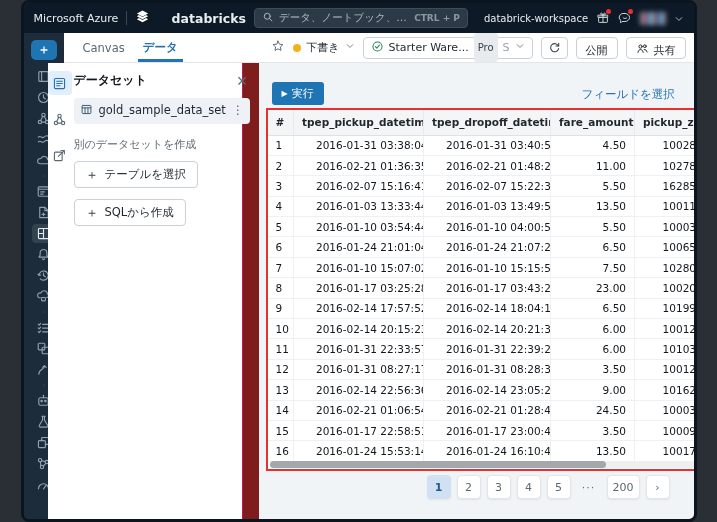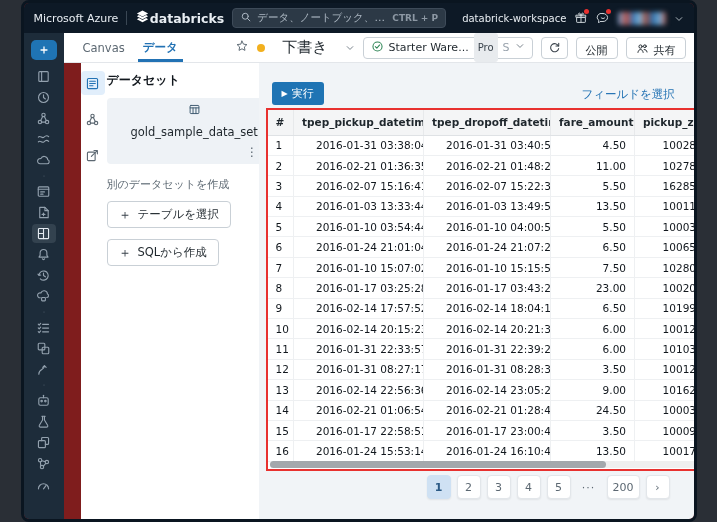--- a/index.html
+++ b/index.html
@@ -4,21 +4,21 @@
 <style>
   * { margin:0; padding:0; box-sizing:border-box; }
   html,body { background:#2a2f36; }
   body { display:flex; justify-content:center; align-items:flex-start; font-family:"DejaVu Sans","Liberation Sans",sans-serif; }
   .frame { position:relative; width:676px; height:522px; border:3px solid #0a1520; border-radius:8px; overflow:hidden; background:#7f1d1d; }
 
   
   .topbar { position:absolute; left:0; top:0; width:100%; height:30px; background:#0d1926; display:flex; align-items:center; padding:0 10px; gap:8px; color:#e8edf2; }
   .azure { font-size:11px; white-space:nowrap; }
   .tb-div { width:1px; height:14px; background:#3a4754; }
-  .brand { display:flex; align-items:center; gap:0; font-weight:bold; font-size:12.5px; white-space:nowrap; }
+  .brand { display:flex; align-items:center; gap:22px; font-weight:bold; font-size:12.5px; white-space:nowrap; }
   .searchbox { width:214px; height:20px; background:#2c3946; border:1px solid #3e4b59; border-radius:4px; display:flex; align-items:center; padding:0 7px; gap:5px; color:#aeb9c4; font-size:10.5px; }
   .searchbox .ph { flex:1; white-space:nowrap; overflow:hidden; text-overflow:ellipsis; }
   .searchbox .sc { color:#8d98a4; font-size:9px; font-weight:bold; white-space:nowrap; }
   .grow { flex:1; }
   .wsname { font-size:10px; white-space:nowrap; }
   .notif { position:relative; width:18px; height:18px; display:flex; align-items:center; justify-content:center; }
   .notif::after { content:""; position:absolute; top:0; right:-1px; width:5px; height:5px; border-radius:50%; background:#e8312f; }
   .ublur { width:118px; height:13px; border-radius:2px; filter:blur(2.5px);
     background:linear-gradient(90deg,#6f9dc9,#b8534a 18%,#3a77b3 32%,#7cb3d8 45%,#9c4f42 58%,#2f6ea8 72%,#70a8d2 86%,#b05a4e); }
 
@@ -27,38 +27,38 @@
   .newbtn { width:26px; height:20px; background:#1f74b4; border-radius:5px; display:flex; align-items:center; justify-content:center; margin-bottom:5px; }
   .sicon { width:24px; height:19px; border-radius:4px; display:flex; align-items:center; justify-content:center; }
   .sicon.active { background:#33424f; }
   .sdot { height:8px; display:flex; align-items:center; justify-content:center; }
 
   
   .menubar { position:absolute; left:40px; top:30px; right:0; height:30px; background:#fff; border-bottom:1px solid #e3e6ea; display:flex; align-items:center; padding:0 8px 0 14px; gap:8px; }
   .tab { height:100%; display:flex; align-items:center; padding:0 5px; font-size:11.5px; color:#5c6872; cursor:default; white-space:nowrap; }
   .tab.active { color:#2272b4; font-weight:bold; box-shadow:inset 0 -3px 0 #2272b4; }
   .dtitle { font-size:11.5px; color:#5c6872; white-space:nowrap; }
-  .chip { display:flex; align-items:center; gap:17px; font-size:15px; color:#1f272d; white-space:nowrap; }
+  .chip { display:flex; align-items:center; gap:5px; font-size:11px; color:#1f272d; white-space:nowrap; }
   .ydot { width:8px; height:8px; border-radius:50%; background:#f2b01e; }
   .wsel { display:flex; align-items:center; gap:5px; height:22px; border:1px solid #c9d0d6; border-radius:4px; padding:0 7px; font-size:11px; color:#1f272d; background:#fff; white-space:nowrap; }
   .pro { background:#e8ebee; border-radius:3px; padding:9px 4px; font-size:10px; color:#39424b; }
   .wsize { color:#98a2ac; }
   .iconbtn { width:27px; height:22px; border:1px solid #c9d0d6; border-radius:4px; background:#fff; display:flex; align-items:center; justify-content:center; }
   .mbtn { height:22px; border:1px solid #c9d0d6; border-radius:4px; background:#fff; display:flex; align-items:flex-end; gap:5px; padding:0 9px; font-size:11px; color:#1f272d; white-space:nowrap; }
 
   
-  .panel { position:absolute; left:57px; top:60px; bottom:0; width:195px; background:#fff; border-right:1px solid #be185d; display:flex; }
+  .panel { position:absolute; left:24px; top:60px; bottom:0; width:195px; background:#fff; border-right:1px solid #be185d; display:flex; }
   .prail { width:33px; padding-top:8px; display:flex; flex-direction:column; align-items:center; gap:12px; }
   .pricon { width:24px; height:24px; border-radius:4px; display:flex; align-items:center; justify-content:center; }
   .pricon.active { background:#e1eefb; }
   .pcontent { flex:1; padding:9px 10px 0 2px; }
   .phead { display:flex; align-items:center; justify-content:space-between; margin-bottom:9px; }
   .phead .t { font-size:12px; font-weight:bold; color:#11171d; }
   .xbtn { color:#5c6872; font-size:14px; line-height:1; padding:0 2px; }
-  .ditem { display:flex; align-items:center; gap:6px; background:#eef2f6; border-radius:4px; padding:5px 24px; font-size:11.5px; color:#1f272d;flex-direction:column; }
+  .ditem { display:flex; align-items:flex-start; gap:6px; background:#eef2f6; border-radius:4px; padding:5px 6px; font-size:11.5px; color:#1f272d; }
   .ditem .kebab { margin-left:auto; color:#5c6872; font-size:12px; }
   .hint { color:#5c6872; font-size:11px; margin:13px 0 9px; }
   .pbtn { display:flex; width:fit-content; align-items:center; gap:6px; border:1px solid #c9d0d6; border-radius:4px; background:#fff; padding:5px 11px; font-size:11.5px; color:#1f272d; margin-bottom:11px; white-space:nowrap; }
   .plus { font-size:13px; color:#39424b; line-height:1; }
 
   
   .main { position:absolute; left:235px; top:60px; right:0; bottom:0; background:#f1f4f7; overflow:hidden; }
   .runbtn { position:absolute; left:13px; top:19px; background:#1f74b4; color:#fff; border-radius:3px; padding:4px 10px; font-size:11px; display:flex; align-items:center; gap:4px; }
   .runbtn .tri { font-size:8px; }
   .links { position:absolute; left:323px; top:24px; display:flex; gap:20px; white-space:nowrap; }

